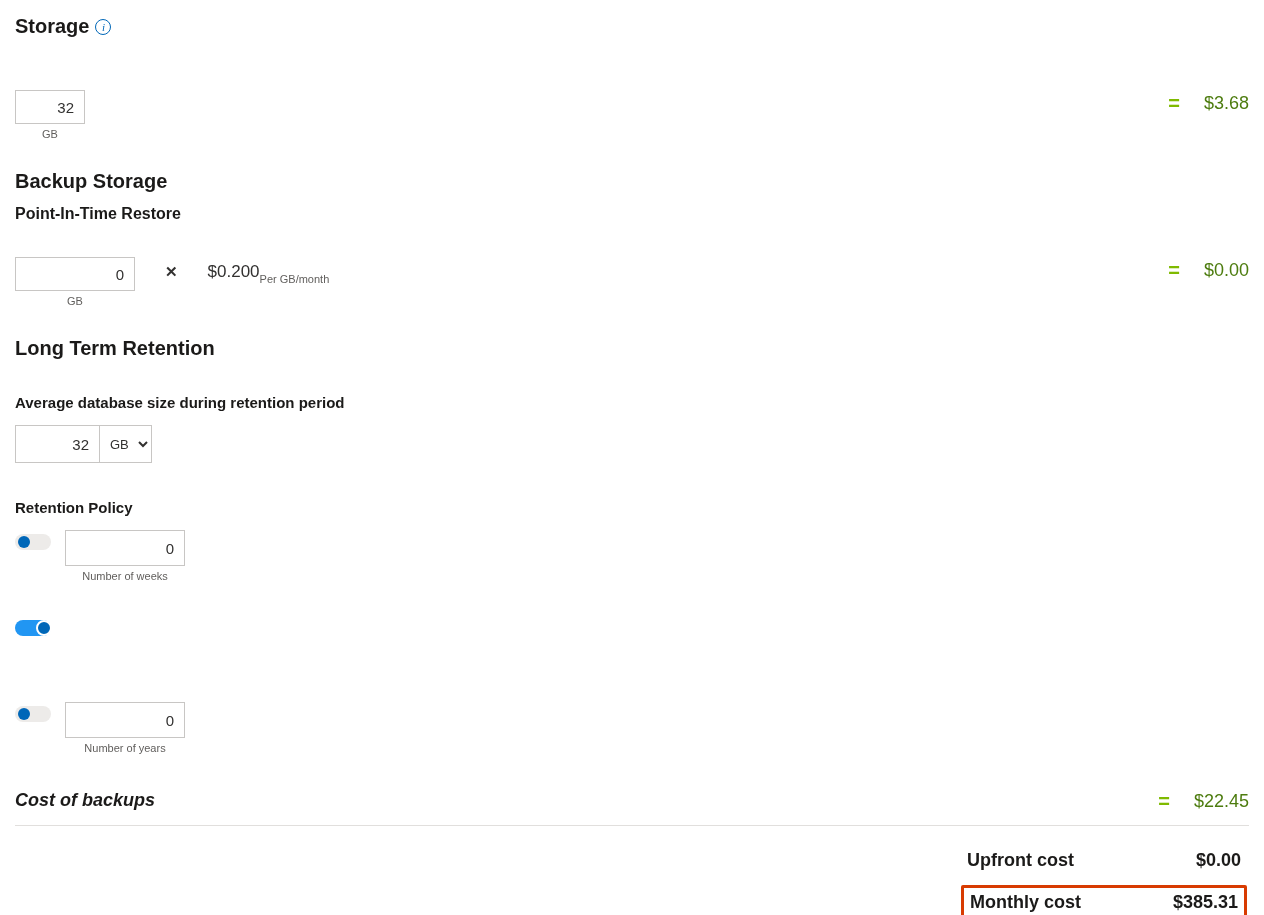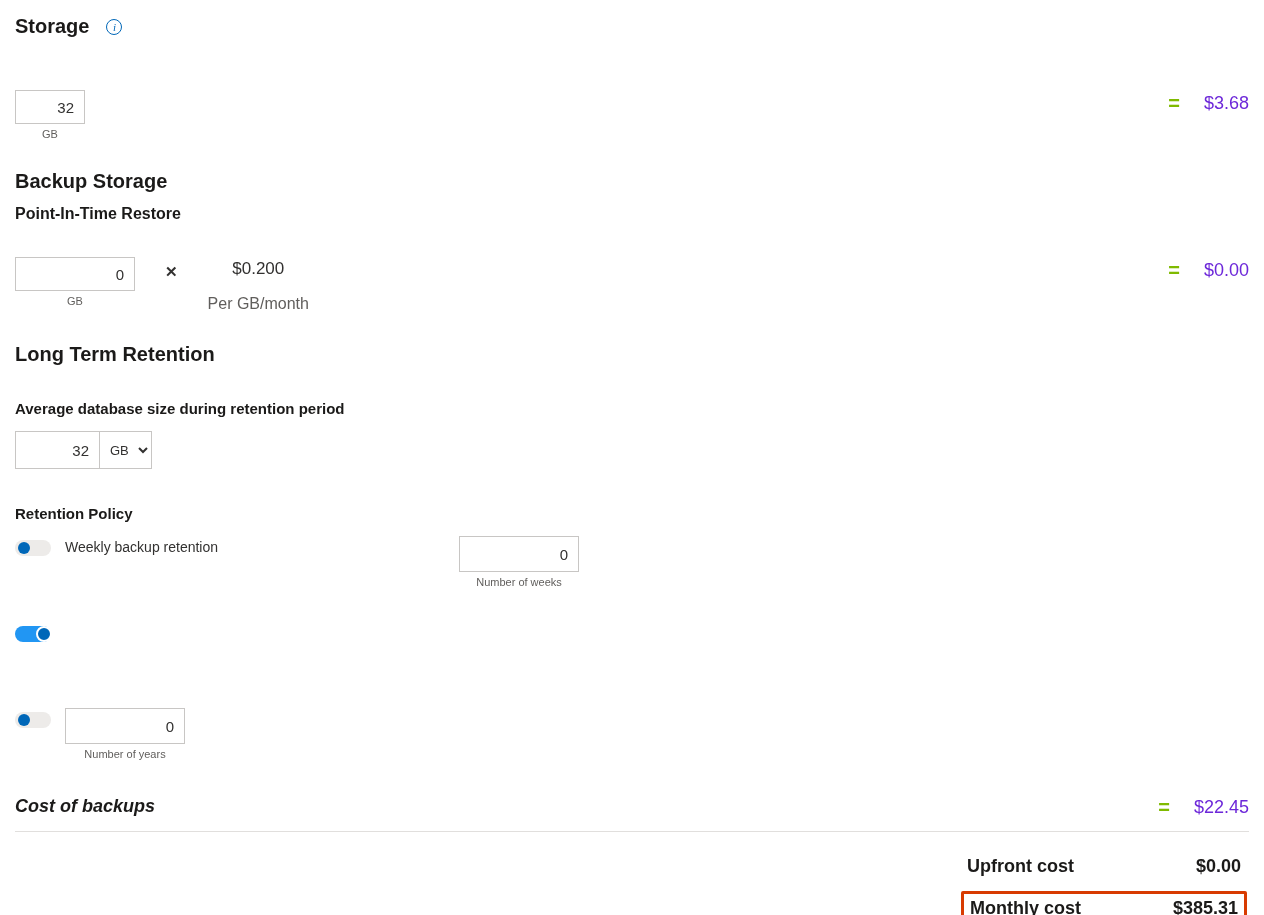--- a/index.html
+++ b/index.html
@@ -15,21 +15,21 @@
       background: #fff;
       width: 1264px;
     }
     .section-heading {
       font-size: 20px;
       font-weight: 600;
       color: #1b1a19;
       margin-bottom: 12px;
       display: flex;
       align-items: center;
-      gap: 17px;
+      gap: 6px;
     }
     .sub-heading {
       font-size: 16px;
       font-weight: 600;
       color: #1b1a19;
       margin-bottom: 12px;
     }
     .field-label {
       font-size: 15px;
       font-weight: 600;
@@ -85,47 +85,47 @@
       margin-top: 4px;
     }
     .mult {
       font-size: 15px;
       font-weight: 600;
       margin-top: 6px;
       color: #323130;
     }
     .rate-col {
       display: flex;
-      flex-direction: column;
+      flex-direction: row;
       align-items: center;
     }
     .rate-val {
       font-size: 17px;
       color: #323130;
       margin-top: 2px;
     }
     .rate-unit {
-      font-size: 16px;
+      font-size: 11px;
       color: #605e5c;
       margin-top: 16px;
     }
     .result {
       display: flex;
       align-items: center;
       gap: 24px;
       margin-top: 2px;
     }
     .equals {
       color: #7fba00;
       font-size: 20px;
       font-weight: 700;
     }
     .result-val {
       font-size: 18px;
-      color: #6d28d9;
+      color: #4d7c0f;
     }
     .select-unit {
       height: 38px;
       border: 1px solid #c8c6c4;
       padding: 0 6px;
       font-size: 13px;
       font-family: inherit;
       background: #fff;
       color: #323130;
     }
@@ -289,21 +289,20 @@
     <option>GB</option>
   </select>
 </div>
 
 <div class="field-label">Retention Policy</div>
 
 <div class="retention-row">
   <div class="toggle">
       <div class="knob"></div>
     </div>
-  <div class="retention-label">Weekly backup retention</div>
   <div class="retention-input-col">
     <input class="num-input" type="text" value="0" style="">
     <div class="unit-below">Number of weeks</div>
   </div>
 </div>
 
 <div class="retention-row">
   <div class="toggle on">
       <div class="knob"></div>
     </div>

